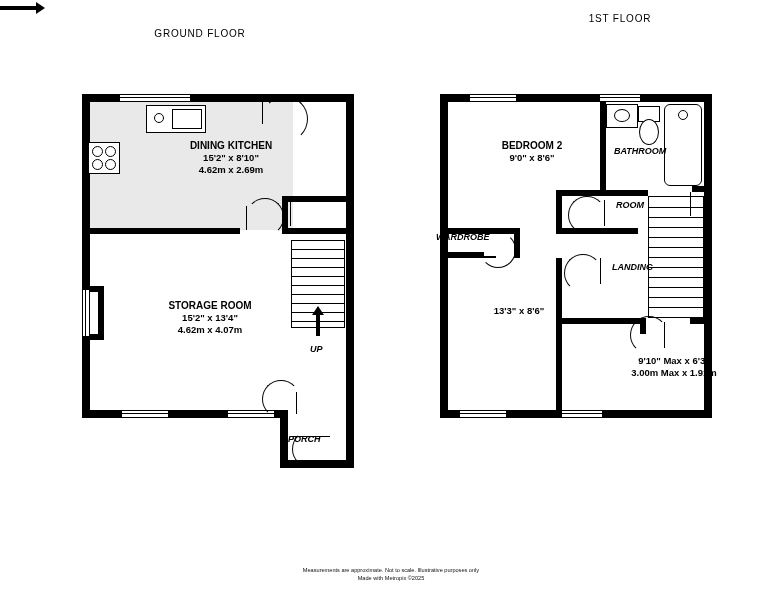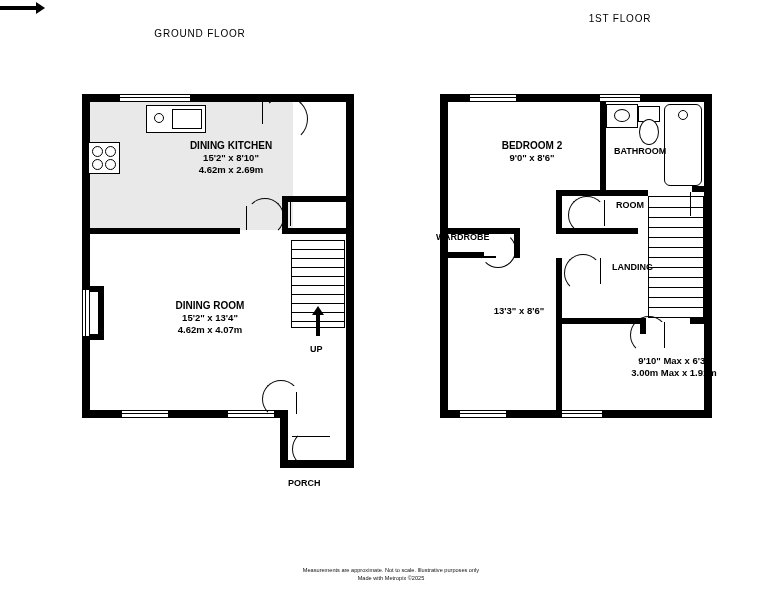--- a/index.html
+++ b/index.html
@@ -22,21 +22,21 @@
   .kitchen-fill{position:absolute;background:#e9e9e9;}
 
   
   .room-label{
     position:absolute;text-align:center;white-space:nowrap;
     font-size:10px;font-weight:700;line-height:12px;color:#000;
   }
   .room-label .dim{font-size:9.5px;font-weight:700;}
 
   .tag{
-    position:absolute;font-size:9px;font-weight:700;white-space:nowrap;color:#000;
+    position:absolute;font-size:9px;font-weight:700;white-space:nowrap;color:#000;font-style:italic;
   }
 
   
   .arc{position:absolute;border:1px solid #000;border-radius:50%;}
   .doorline{position:absolute;background:#000;}
 
   
   .stairs{position:absolute;border:1px solid #000;background:#fff;}
   .tread{position:absolute;background:#000;height:1px;left:0;right:0;}
 
@@ -152,27 +152,27 @@
     <div class="arc" style="left:292px;top:430px;width:36px;height:36px;
          border-color:#000;border-top-color:transparent;border-right-color:transparent;"></div>
 
     <div class="room-label" style="left:136px;top:140px;width:190px;">
       <div>DINING KITCHEN</div>
       <div class="dim">15'2"  x 8'10"</div>
       <div class="dim">4.62m  x 2.69m</div>
     </div>
 
     <div class="room-label" style="left:115px;top:300px;width:190px;">
-      <div>DINING ROOM</div>
+      <div>STORAGE ROOM</div>
       <div class="dim">15'2"  x 13'4"</div>
       <div class="dim">4.62m  x 4.07m</div>
     </div>
 
     <div class="tag" style="left:292px;top:226px;">STORAGE</div>
-    <div class="tag" style="left:288px;top:434px;margin-top:44px;">PORCH</div>
+    <div class="tag" style="left:288px;top:434px;">PORCH</div>
   </div>
 
   <div>
 
     <div class="wall" style="left:440px;top:94px;width:272px;height:8px;"></div>
     <div class="wall" style="left:440px;top:94px;width:8px;height:324px;"></div>
     <div class="wall" style="left:704px;top:94px;width:8px;height:324px;"></div>
     <div class="wall" style="left:440px;top:410px;width:272px;height:8px;"></div>
 
     <div class="wallw" style="left:470px;top:95px;width:46px;height:6px;"></div>

